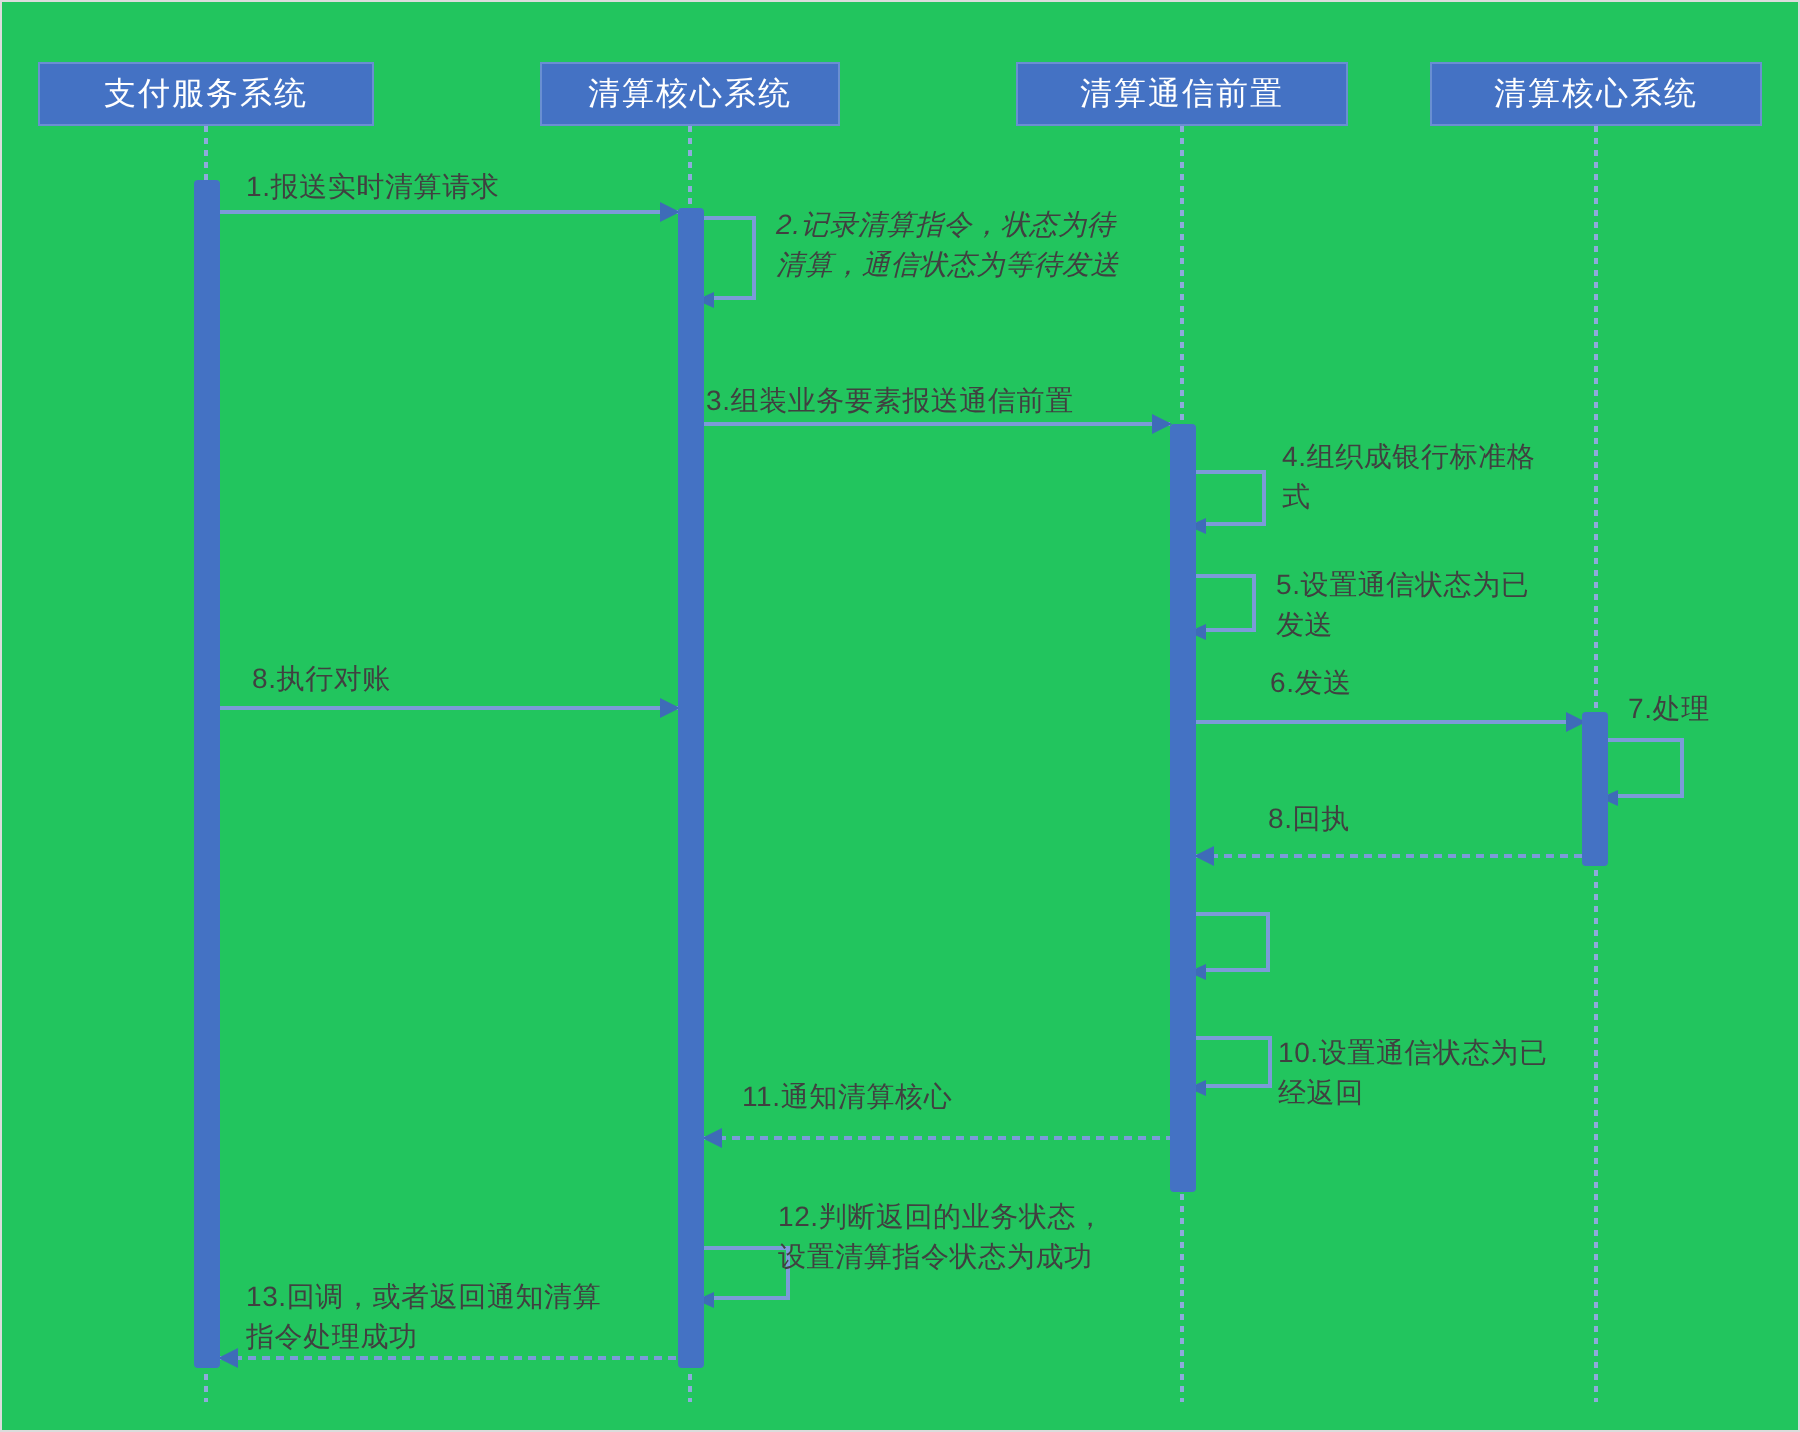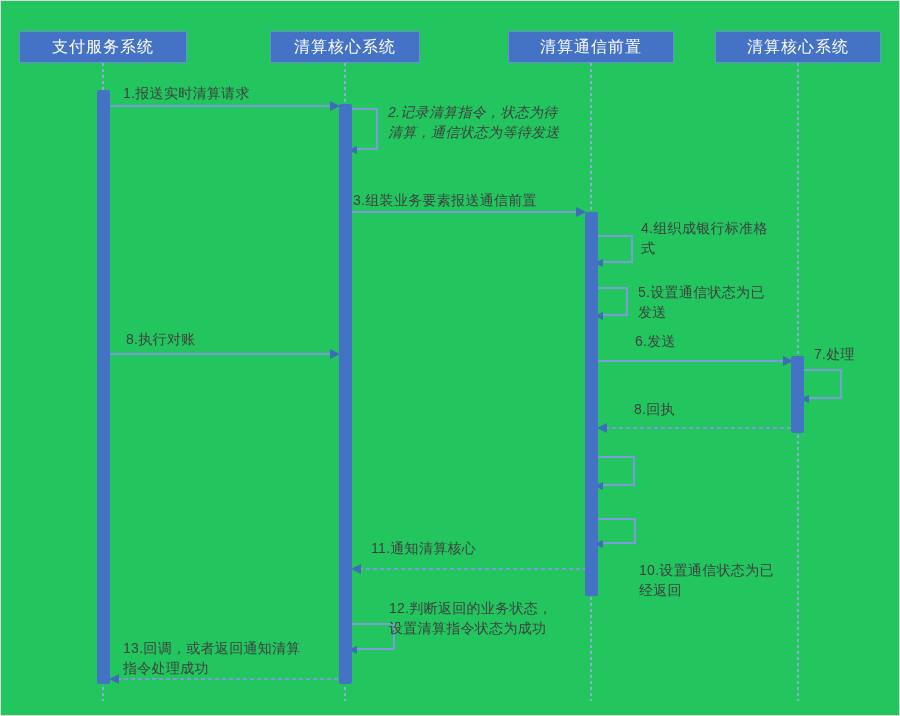--- a/index.html
+++ b/index.html
@@ -74,21 +74,21 @@
   #l1 {left:122px;top:82px;}
   #l2 {left:387px;top:101px;font-style:italic;}
   #l3 {left:352px;top:176px;margin-top:13px;}
   #l4 {left:640px;top:217px;}
   #l5 {left:637px;top:281px;}
   #l6 {left:634px;top:330px;}
   #l7 {left:813px;top:343px;}
   #l8l{left:125px;top:328px;text-align:center;}
   #l8r{left:633px;top:398px;}
   #l9 {left:636px;top:456px;}
-  #l10{left:638px;top:515px;margin-top:44px;}
+  #l10{left:638px;top:515px;}
   #l11{left:370px;top:537px;}
   #l12{left:388px;top:597px;}
   #l13{left:122px;top:637px;}
 </style>
 </head>
 <body>
 
 <div id="canvas">
 
   <div class="lifeline" id="ll1"></div>

